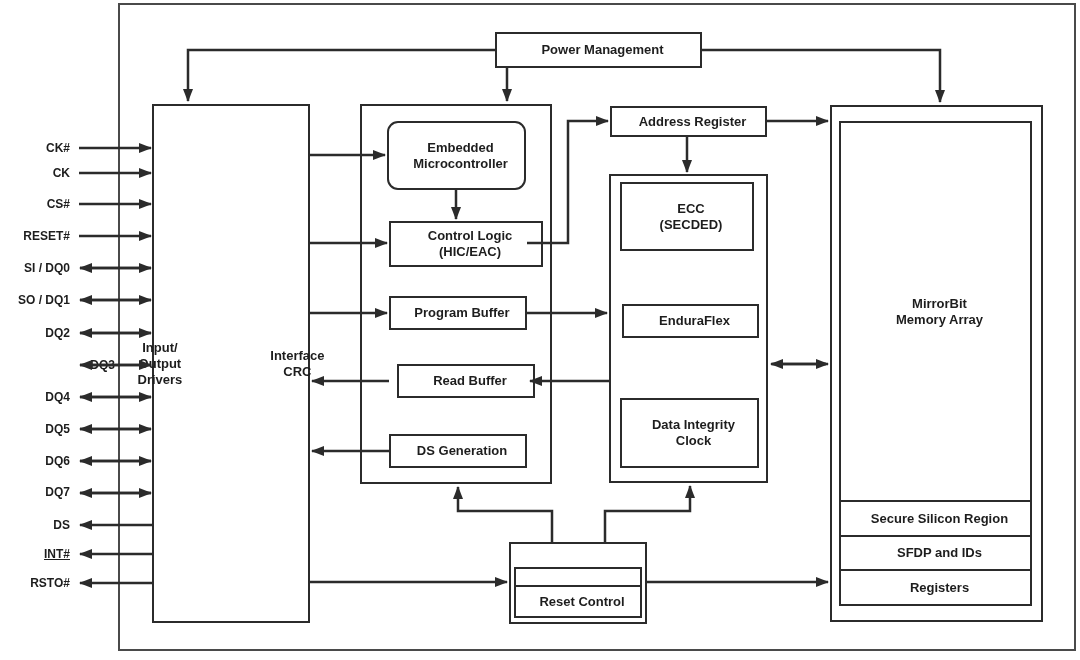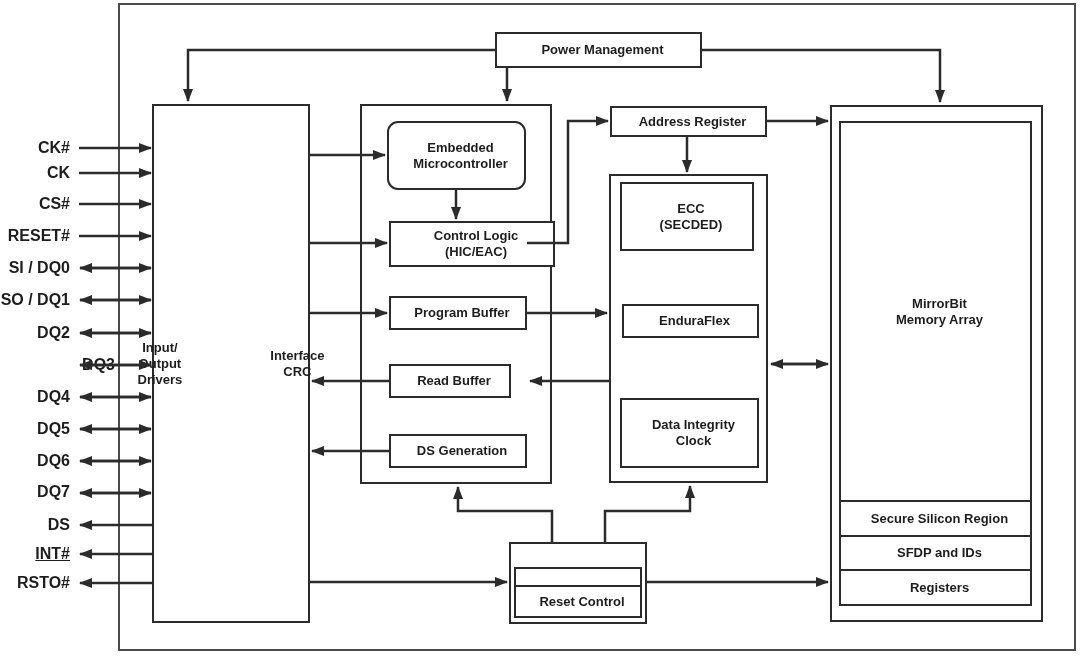--- a/index.html
+++ b/index.html
@@ -13,21 +13,21 @@
     position:absolute;border:2px solid #2b2b2b;background:#ffffff;box-sizing:border-box;
     display:flex;align-items:center;justify-content:center;z-index:1;padding-left:8px;
   }
   .container{background:#ffffff;z-index:0;}
   .box-label{
     font-weight:bold;font-size:13px;line-height:16px;text-align:center;
     white-space:pre-line;color:#1d1d1d;
   }
   .pin-label{
     position:absolute;left:0;width:70px;height:20px;line-height:20px;
-    text-align:right;font-weight:bold;font-size:16px;color:#1d1d1d;z-index:1;
+    text-align:right;font-weight:bold;font-size:12px;color:#1d1d1d;z-index:1;
   }
   .io-cell{flex:1;display:flex;align-items:center;justify-content:center;height:100%;}
   .io-divider{width:2px;background:#2b2b2b;height:100%;}
   svg.wires{position:absolute;left:0;top:0;z-index:2;pointer-events:none;}
 </style>
 </head>
 <body>
 
 <div id="stage">
 
@@ -64,28 +64,28 @@
       <span class="box-label">Interface
 CRC</span>
     </div>
   </div>
 
   <div class="box container" style="left:360px;top:104px;width:192px;height:380px;"></div>
   <div class="box" style="left:387px;top:121px;width:139px;height:69px;border-radius:11px;">
     <span class="box-label">Embedded
 Microcontroller</span>
   </div>
-  <div class="box" style="left:389px;top:221px;width:166px;height:46px;">
+  <div class="box" style="left:389px;top:221px;width:154px;height:46px;">
     <span class="box-label">Control Logic
 (HIC/EAC)</span>
   </div>
   <div class="box" style="left:389px;top:296px;width:138px;height:34px;">
     <span class="box-label">Program Buffer</span>
   </div>
-  <div class="box" style="left:389px;top:364px;width:122px;height:34px;">
+  <div class="box" style="left:397px;top:364px;width:138px;height:34px;">
     <span class="box-label">Read Buffer</span>
   </div>
   <div class="box" style="left:389px;top:434px;width:138px;height:34px;">
     <span class="box-label">DS Generation</span>
   </div>
 
   <div class="box" style="left:610px;top:106px;width:157px;height:31px;">
     <span class="box-label">Address Register</span>
   </div>
 

